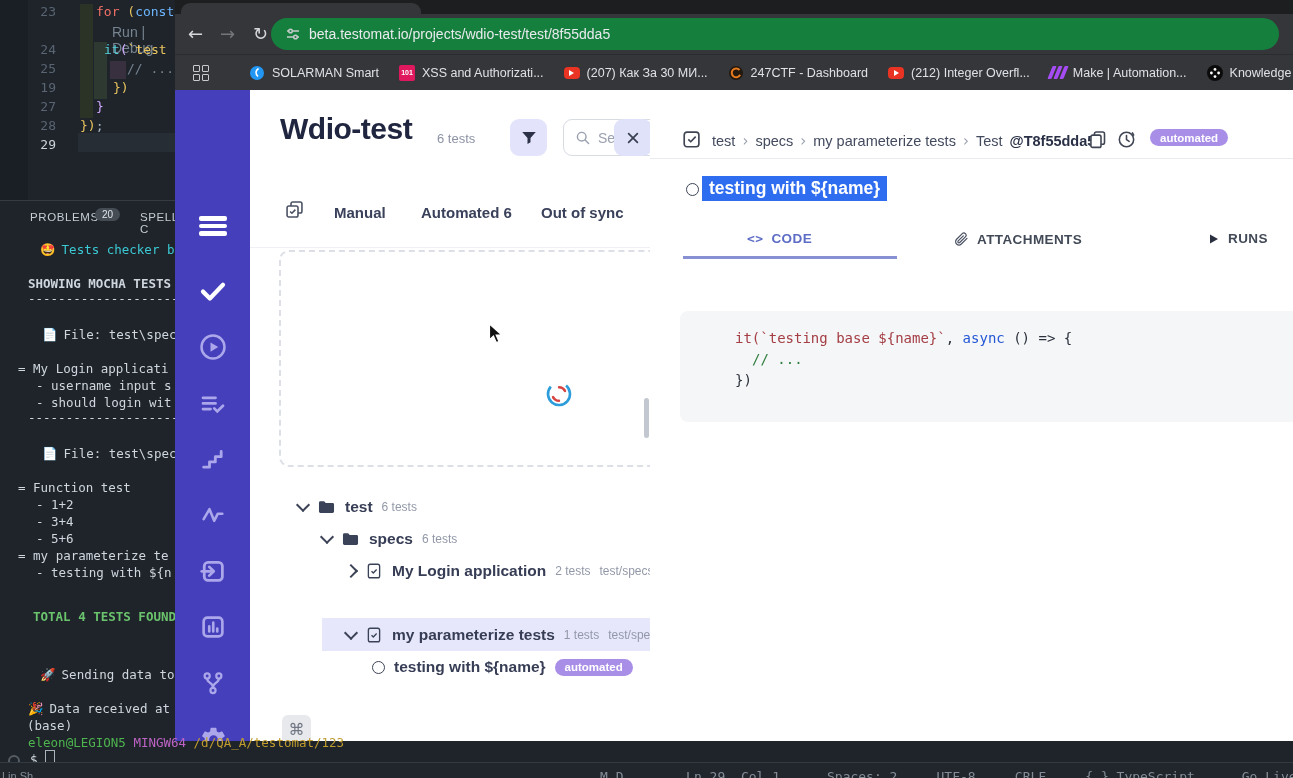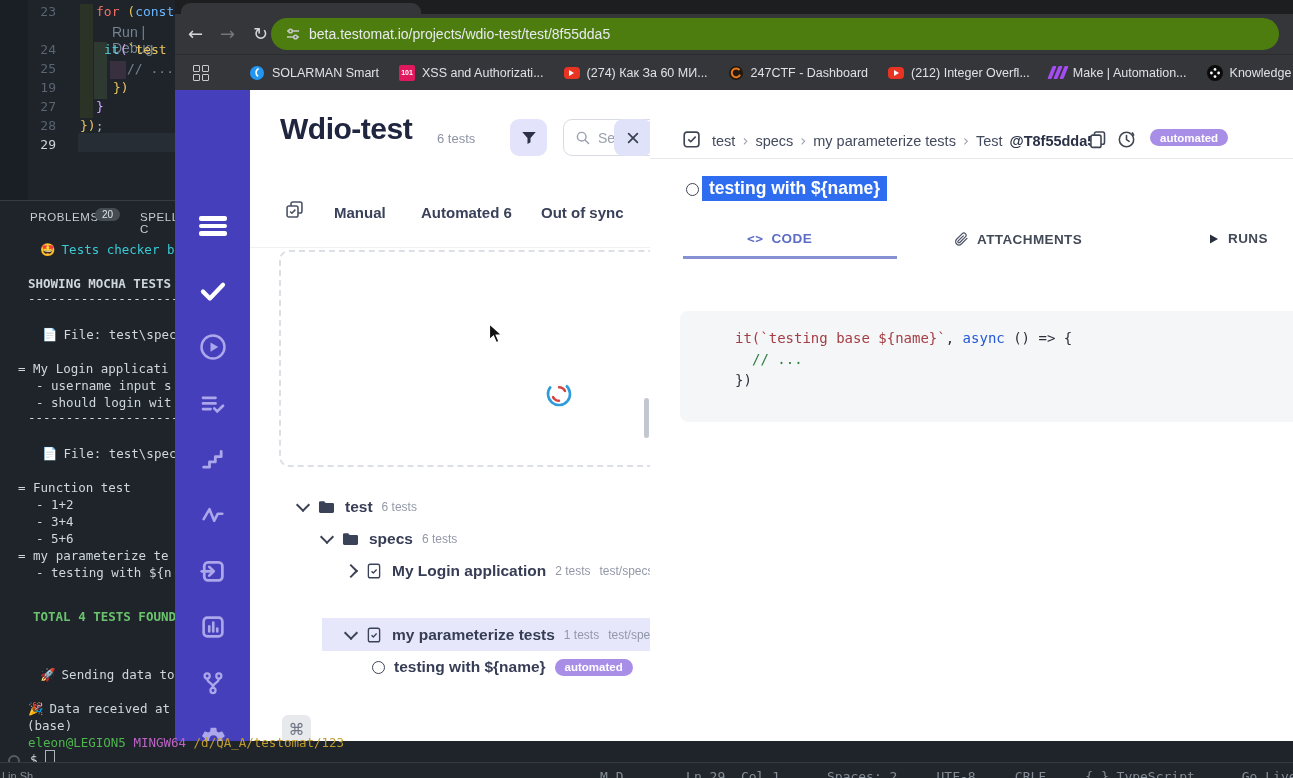--- a/index.html
+++ b/index.html
@@ -31,21 +31,21 @@
   .termcircle{width:8px;height:8px;border:2px solid #555c63;border-radius:50%;}
   .cursorbox{display:inline-block;width:8px;height:14px;border:1px solid #aab2bb;vertical-align:-2px;}
 
   
   #browser{left:175px;top:0;width:1118px;height:741px;overflow:hidden;background:#fff;z-index:2;}
   .tabstrip{left:0;top:0;width:1118px;height:14px;background:#1d1e20;}
   .tabcurve{left:6px;top:3px;width:240px;height:11px;background:#35363a;border-radius:9px 9px 0 0;}
   .toolbar{left:0;top:14px;width:1118px;height:40px;background:#35363a;}
   .navbtn{color:#d5d7da;font-size:18px;line-height:40px;}
   .navdim{color:#73767a;}
-  .urlpill{left:96px;top:4px;width:1008px;height:32px;background:#4d7c0f;border-radius:16px;}
+  .urlpill{left:96px;top:4px;width:1008px;height:32px;background:#15803d;border-radius:16px;}
   .urltxt{color:#e8eaed;font-size:14px;line-height:32px;}
   .bookbar{left:0;top:54px;width:1118px;height:36px;background:#35363a;border-top:1px solid #2b2c2f;
            display:flex;align-items:center;padding-left:18px;box-sizing:border-box;gap:20px;}
   .bm{display:flex;align-items:center;gap:7px;}
   .bm span.lbl{color:#dee1e6;font-size:12.5px;white-space:nowrap;}
   .gridicon{display:grid;grid-template-columns:7px 7px;grid-gap:2px;}
   .gridicon i{width:7px;height:7px;border:1.6px solid #c8cbce;border-radius:1px;box-sizing:border-box;}
   .vsep{width:1px;height:18px;background:#5f6368;}
   .bmi{width:16px;height:16px;border-radius:3px;position:relative;flex:none;}
   .yt{background:#e93323;border-radius:4px;height:12px;}
@@ -210,21 +210,21 @@
             </svg>
           </span>
         <span class="lbl">SOLARMAN Smart</span>
         </span>
       <span class="bm">
         <span class="bmi h1i">101</span>
         <span class="lbl">XSS and Authorizati...</span>
         </span>
       <span class="bm">
         <span class="bmi yt"></span>
-        <span class="lbl">(274) Как За 60 МИ...</span>
+        <span class="lbl">(207) Как За 30 МИ...</span>
         </span>
       <span class="bm">
         <span class="bmi">
             <svg width="16" height="16" viewBox="0 0 16 16">
               <circle cx="8" cy="8" r="7" fill="#23190f"></circle>
               <path d="M11.5 5a4.4 4.4 0 1 0 .6 4.8" stroke="#e87b1e" stroke-width="2" fill="none"></path>
             </svg>
           </span>
         <span class="lbl">247CTF - Dashboard</span>
         </span>

